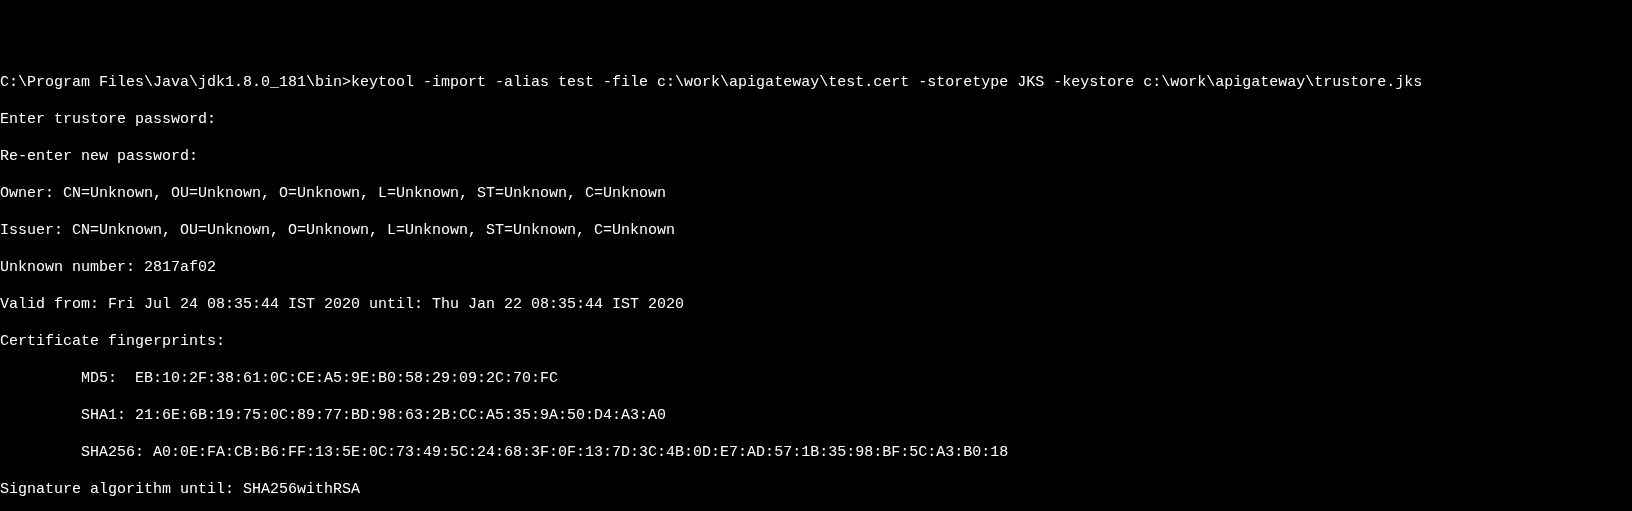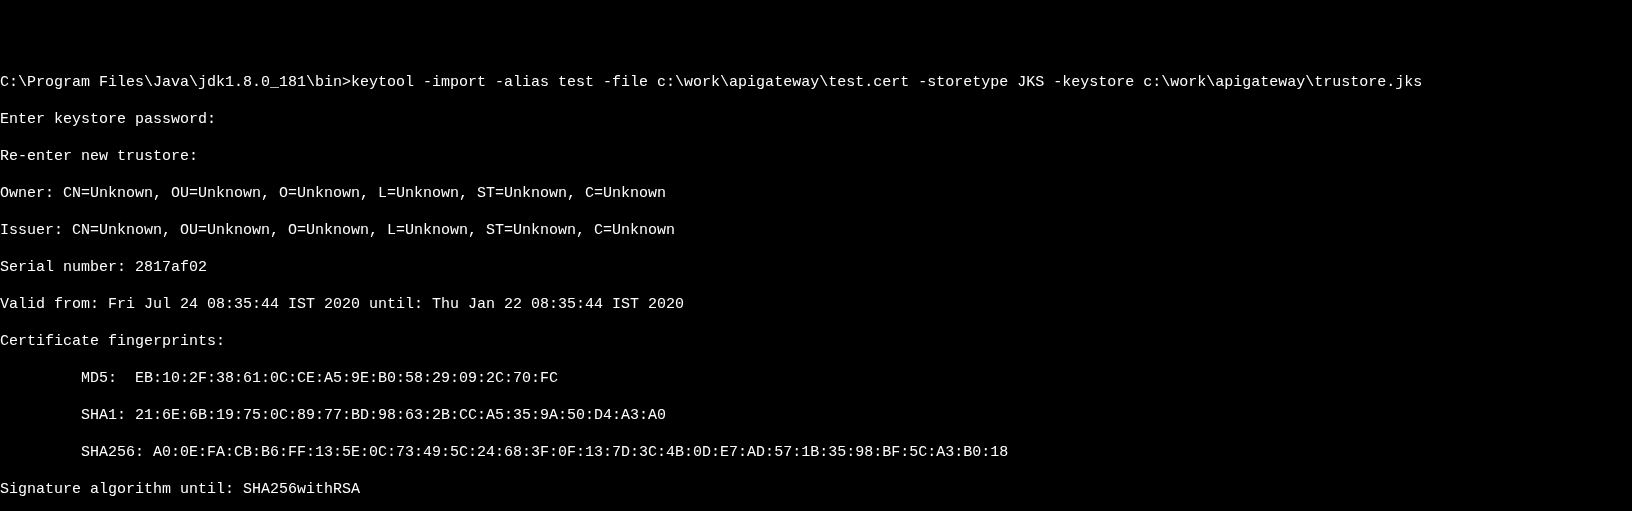--- a/index.html
+++ b/index.html
@@ -22,25 +22,25 @@
     .terminal-line {
       white-space: pre;
     }
   </style>
 </head>
 <body>
 
 
 
 <div class="terminal-line">C:\Program Files\Java\jdk1.8.0_181\bin&gt;keytool -import -alias test -file c:\work\apigateway\test.cert -storetype JKS -keystore c:\work\apigateway\trustore.jks</div>
-<div class="terminal-line">Enter keystore password:</div>
-<div class="terminal-line">Re-enter new trustore:</div>
+<div class="terminal-line">Enter trustore password:</div>
+<div class="terminal-line">Re-enter new password:</div>
 <div class="terminal-line">Owner: CN=Unknown, OU=Unknown, O=Unknown, L=Unknown, ST=Unknown, C=Unknown</div>
 <div class="terminal-line">Issuer: CN=Unknown, OU=Unknown, O=Unknown, L=Unknown, ST=Unknown, C=Unknown</div>
-<div class="terminal-line">Serial number: 2817af02</div>
+<div class="terminal-line">Unknown number: 2817af02</div>
 <div class="terminal-line">Valid from: Fri Jul 24 08:35:44 IST 2020 until: Thu Jan 22 08:35:44 IST 2020</div>
 <div class="terminal-line">Certificate fingerprints:</div>
 <div class="terminal-line">         MD5:  EB:10:2F:38:61:0C:CE:A5:9E:B0:58:29:09:2C:70:FC</div>
 <div class="terminal-line">         SHA1: 21:6E:6B:19:75:0C:89:77:BD:98:63:2B:CC:A5:35:9A:50:D4:A3:A0</div>
 <div class="terminal-line">         SHA256: A0:0E:FA:CB:B6:FF:13:5E:0C:73:49:5C:24:68:3F:0F:13:7D:3C:4B:0D:E7:AD:57:1B:35:98:BF:5C:A3:B0:18</div>
 <div class="terminal-line">Signature algorithm until: SHA256withRSA</div>
 
 
 <div class="terminal-line"></div>
 

